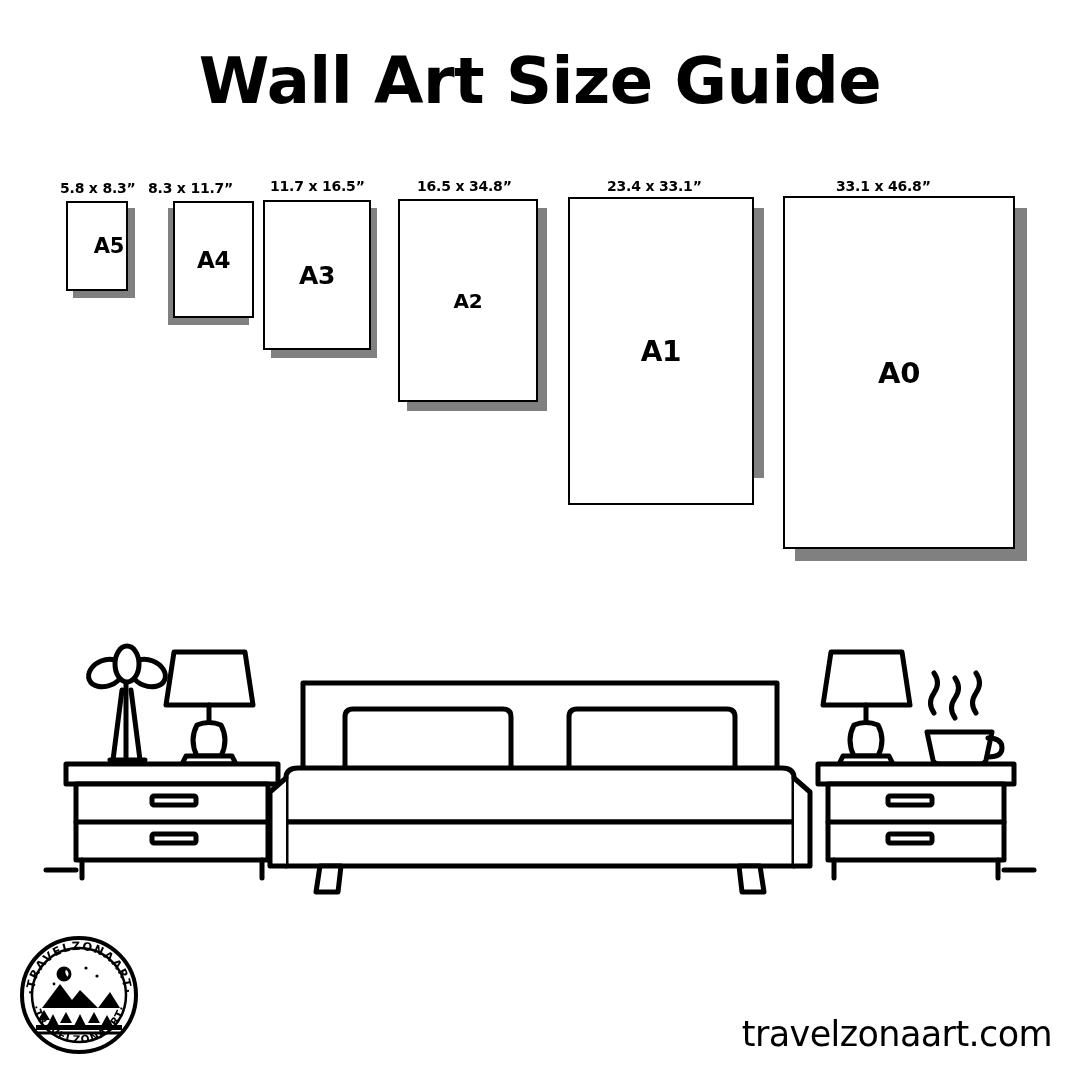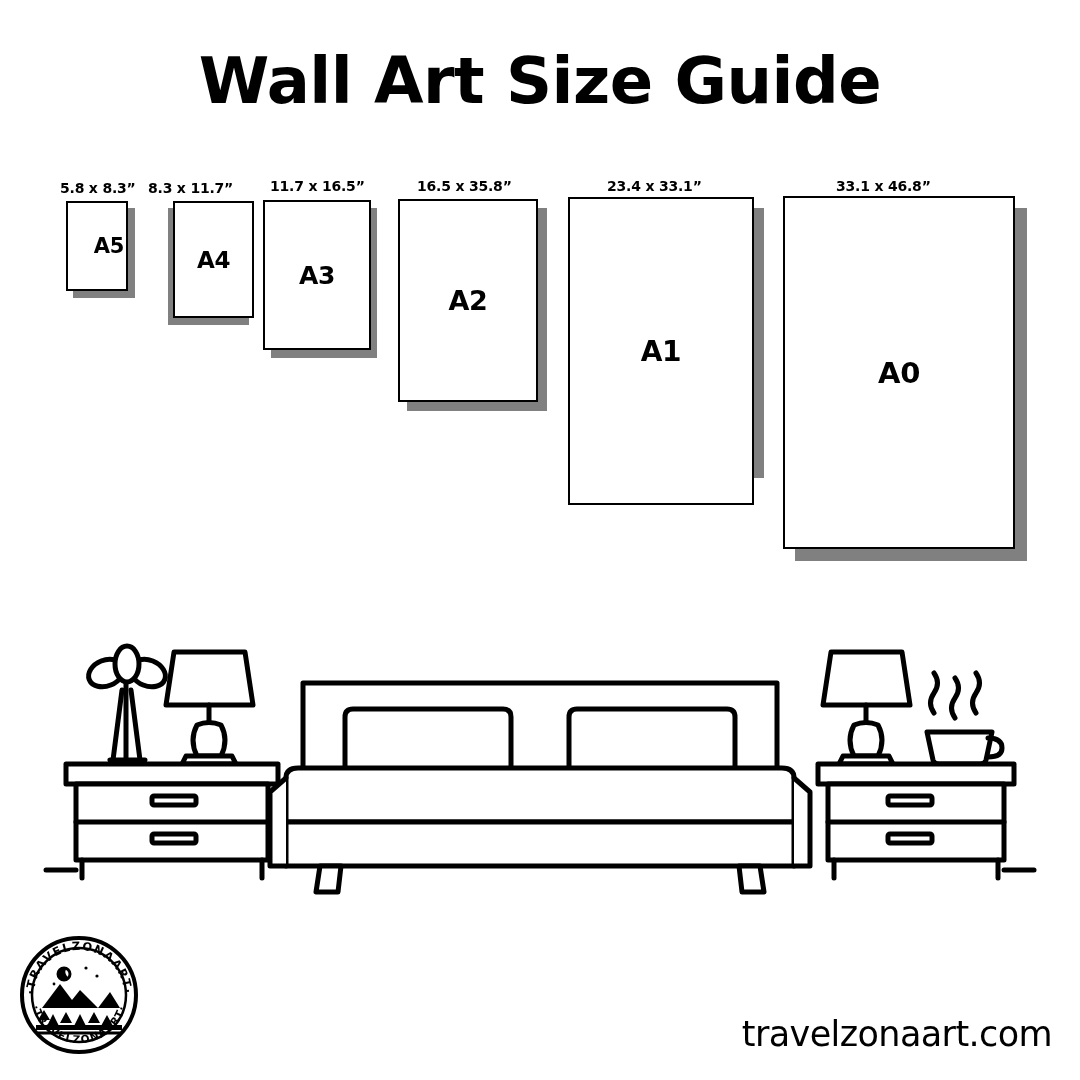--- a/index.html
+++ b/index.html
@@ -58,21 +58,21 @@
     justify-content: center;
   }
   .frame-label {
     font-size: 22px;
     font-weight: 700;
     letter-spacing: -0.3px;
   }
   .frame.sz-a5 .frame-label { font-size: 21px; }
   .frame.sz-a4 .frame-label { font-size: 23px; }
   .frame.sz-a3 .frame-label { font-size: 25px; }
-  .frame.sz-a2 .frame-label { font-size: 27px; }
+  .frame.sz-a2 .frame-label { font-size: 20px; }
   .frame.sz-a1 .frame-label { font-size: 28px; }
   .frame.sz-a0 .frame-label { font-size: 29px; }
 
   
   #bedroom-scene {
     position: absolute;
     left: 0;
     top: 560px;
     width: 1080px;
     height: 360px;
@@ -120,21 +120,21 @@
 
   <div class="size-item">
     <div class="size-caption" style="left:270px; top:8px;">11.7 x 16.5”</div>
     <div class="frame-shadow" style="left:271px; top:38px; width:106px; height:150px;"></div>
     <div class="frame sz-a3" style="left:263px; top:30px; width:108px; height:150px;">
       <span class="frame-label">A3</span>
     </div>
   </div>
 
   <div class="size-item">
-    <div class="size-caption" style="left:417px; top:8px;">16.5 x 35.8”</div>
+    <div class="size-caption" style="left:417px; top:8px;">16.5 x 34.8”</div>
     <div class="frame-shadow" style="left:407px; top:38px; width:140px; height:203px;"></div>
     <div class="frame sz-a2" style="left:398px; top:29px; width:140px; height:203px;">
       <span class="frame-label">A2</span>
     </div>
   </div>
 
   <div class="size-item">
     <div class="size-caption" style="left:607px; top:8px;">23.4 x 33.1”</div>
     <div class="frame-shadow" style="left:578px; top:38px; width:186px; height:270px;"></div>
     <div class="frame sz-a1" style="left:568px; top:27px; width:186px; height:308px;">

